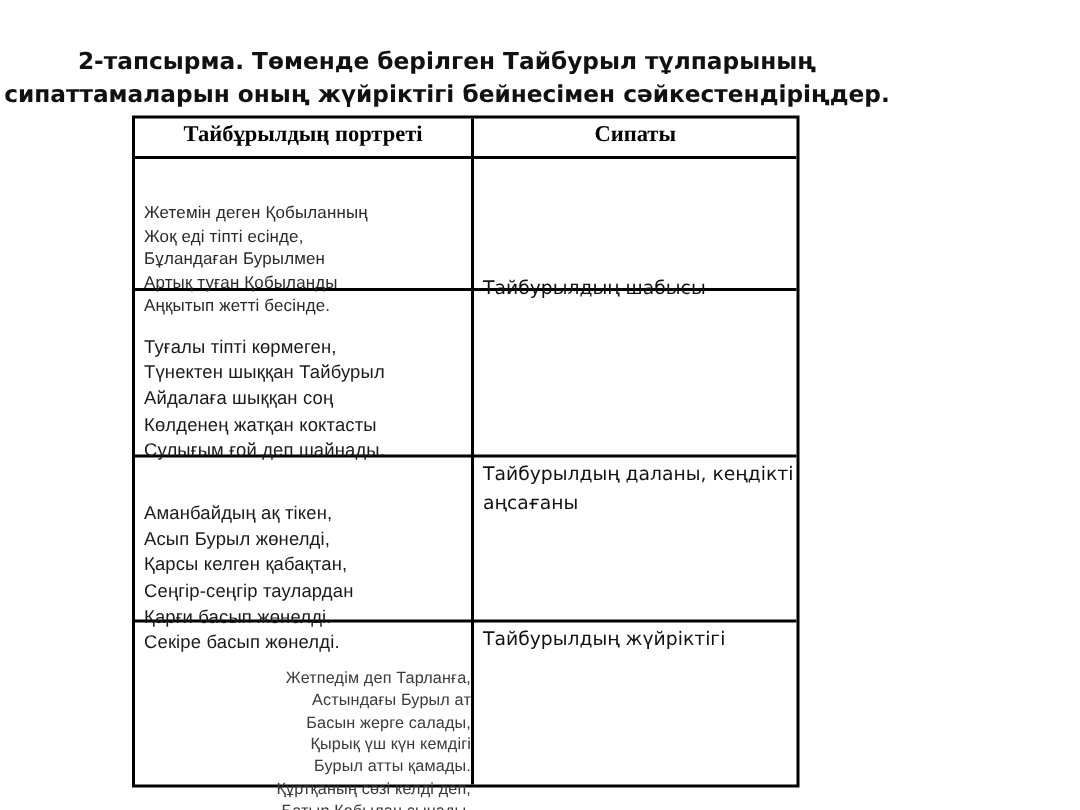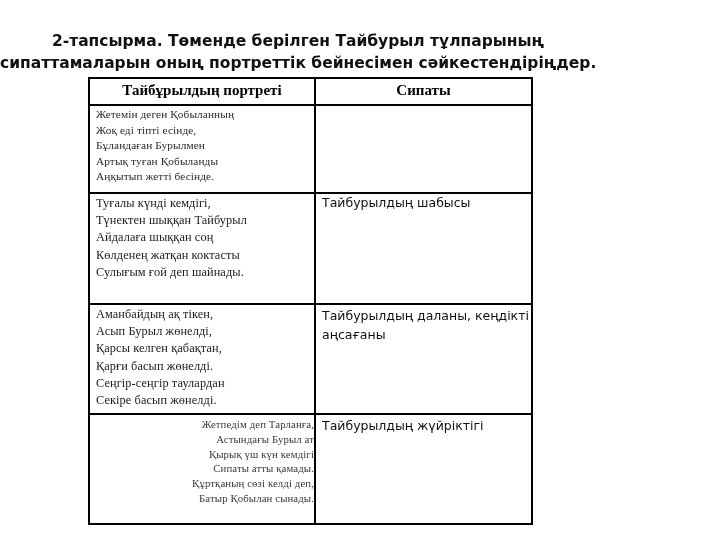--- a/index.html
+++ b/index.html
@@ -26,37 +26,37 @@
     font-family: "Liberation Serif", serif; font-weight: bold; font-size: 15px; text-align: center;
   }
   .th.left { left: 0; width: 224px; }
   .th.right { left: 226px; width: 215px; }
 
   .cell { position: absolute; box-sizing: border-box; }
   .cell.left { left: 6px; width: 218px; }
   .cell.right { left: 232px; width: 210px; }
 
   .poem {
-    font-family: Liberation Serif, serif; font-size: 11.3px; line-height: 15.6px; color: #2a2a2a;
-    white-space: nowrap; letter-spacing: 0.1px;
+    font-family: Liberation Sans, sans-serif; font-size: 11.3px; line-height: 15.6px; color: #2a2a2a;
+    white-space: nowrap; letter-spacing: 0.1px; margin-top: 28px;
   }
   .poem.dark { font-size: 12.3px; line-height: 17.2px; color: #1a1a1a; }
   .poem span { display: block; }
   .poem.faint { color: #3a3a3a; font-size: 10.8px; line-height: 14.8px; text-align: right; }
 
   .desc {
     font-family: "DejaVu Sans", sans-serif; font-size: 12.5px; line-height: 19px; color: #111;
   }
 </style>
 </head>
 <body>
 
 <div class="title">
   <span class="line">2-тапсырма.  Төменде берілген Тайбурыл тұлпарының</span>
-  <span class="line">сипаттамаларын оның портреттік бейнесімен сәйкестендіріңдер.</span>
+  <span class="line">сипаттамаларын оның жүйріктігі бейнесімен сәйкестендіріңдер.</span>
 </div>
 
 <div class="tbl">
   <div class="vline"></div>
   <div class="hline" style="top:25px"></div>
   <div class="hline" style="top:113px"></div>
   <div class="hline" style="top:224px"></div>
   <div class="hline" style="top:334px"></div>
 
   <div class="th left">Тайбұрылдың портреті</div>
@@ -64,40 +64,41 @@
 
   <div class="cell left poem" style="top:28px">
     <span>Жетемін деген Қобыланның</span>
     <span>Жоқ еді тіпті есінде,</span>
     <span>Бұландаған Бурылмен</span>
     <span>Артық туған Қобыланды</span>
     <span>Аңқытып жетті бесінде.</span>
   </div>
 
   <div class="cell left poem dark" style="top:116px">
-    <span>Туғалы күнді кемдігі,</span>
+    <span>Туғалы тіпті көрмеген,</span>
     <span>Түнектен шыққан Тайбурыл</span>
     <span>Айдалаға шыққан соң</span>
     <span>Көлденең жатқан коктасты</span>
     <span>Сулығым ғой деп шайнады.</span>
   </div>
-  <div class="cell right desc" style="top:114px">Тайбурылдың шабысы</div>
+  <div class="cell right desc" style="top:103px">Тайбурылдың шабысы</div>
 
   <div class="cell left poem dark" style="top:227px">
     <span>Аманбайдың ақ тікен,</span>
     <span>Асып Бурыл жөнелді,</span>
     <span>Қарсы келген қабақтан,</span>
+    <span>Сеңгір-сеңгір таулардан</span>
     <span>Қарғи басып жөнелді.</span>
-    <span>Сеңгір-сеңгір таулардан</span>
     <span>Секіре басып жөнелді.</span>
   </div>
   <div class="cell right desc" style="top:227px">Тайбурылдың даланы, кеңдікті аңсағаны</div>
 
   <div class="cell left poem faint" style="top:338px">
     <span>Жетпедім деп Тарланға,</span>
     <span>Астындағы Бурыл ат</span>
+    <span>Басын жерге салады,</span>
     <span>Қырық үш күн кемдігі</span>
-    <span>Сипаты атты қамады.</span>
+    <span>Бурыл атты қамады.</span>
     <span>Құртқаның сөзі келді деп,</span>
     <span>Батыр Қобылан сынады.</span>
   </div>
   <div class="cell right desc" style="top:337px">Тайбурылдың жүйріктігі</div>
 </div>
 
 </body></html>

